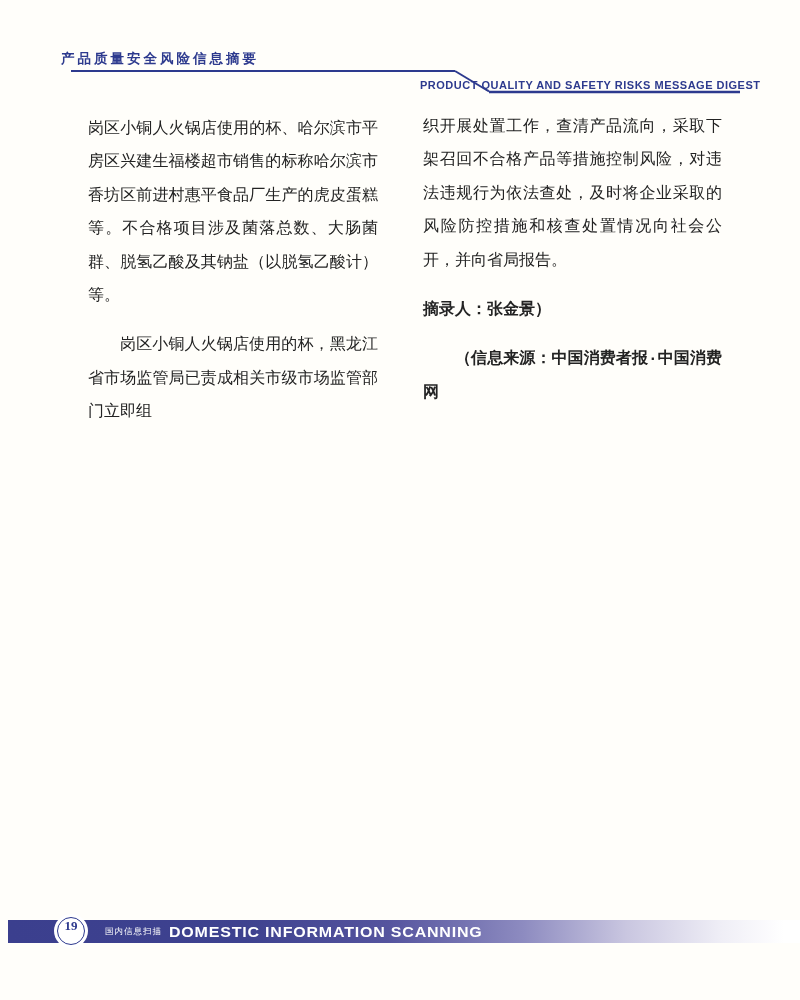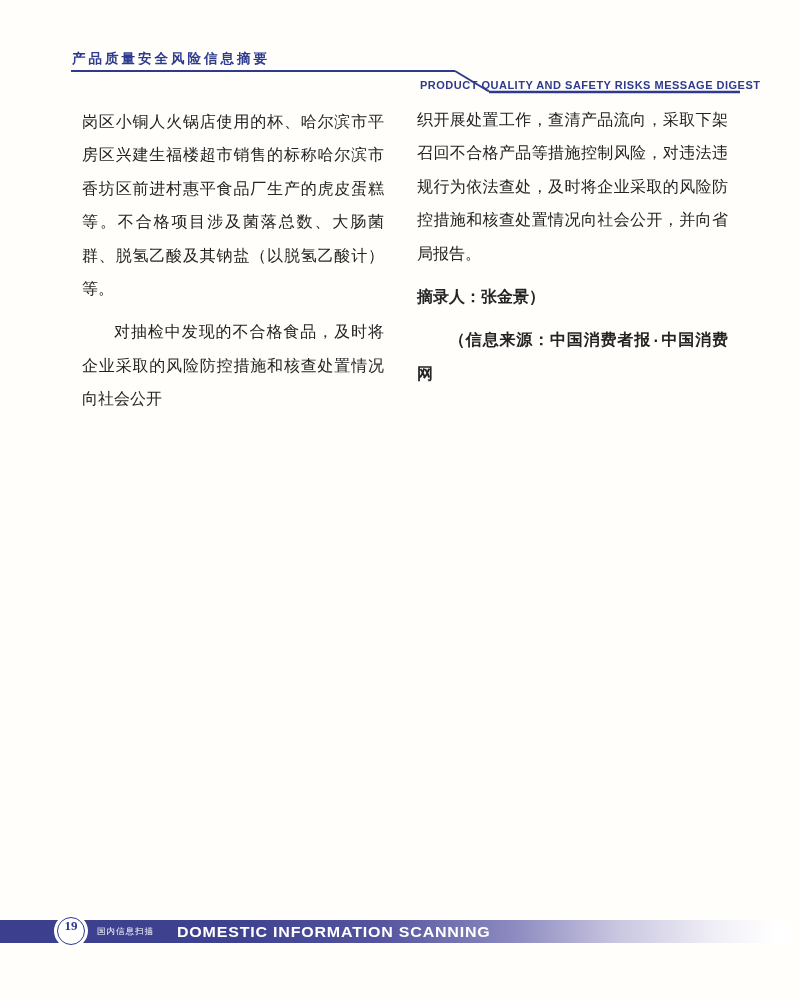--- a/index.html
+++ b/index.html
@@ -5,21 +5,21 @@
   html,body{margin:0;padding:0;}
   .page{
     position:relative;
     width:800px;height:1000px;
     background:#fffefa;
     overflow:hidden;
     font-family:"Liberation Serif","DejaVu Serif",serif;
   }
   
   .header-zh{
-    position:absolute;left:72px;top:50px;
+    position:absolute;left:61px;top:50px;
     font-family:"Liberation Sans","DejaVu Sans",sans-serif;
     font-size:13.5px;font-weight:600;letter-spacing:3px;
     color:#2d3a8e;white-space:nowrap;
   }
   .header-rules{position:absolute;left:0;top:0;width:800px;height:100px;}
   .header-en{
     position:absolute;left:420px;top:79px;width:318px;
     text-align:right;
     font-family:"Liberation Sans","DejaVu Sans",sans-serif;
     font-size:11px;font-weight:bold;letter-spacing:0.5px;
@@ -27,31 +27,31 @@
   }
   
   .col{
     position:absolute;top:95px;
     font-size:16px;line-height:33.4px;
     color:#232323;
     text-align:justify;text-align-last:left;
   }
   .col-left{left:72px;width:322px;}
   .col-right{left:407px;width:331px;font-family:Liberation Mono, monospace;}
-  .col p{margin:10px;}
+  .col p{margin:16px;}
   .indent{text-indent:2em;}
   .bold{font-weight:bold;}
   
   .footer-bar{
-    position:absolute;left:0;top:920px;width:792px;height:23px;
+    position:absolute;left:8px;top:920px;width:792px;height:23px;
     background:linear-gradient(to right,
       #3b3f8e 0%, #3e428f 30%, #55549e 48%, #8d8bc0 65%,
       #c9c6e0 78%, #efeef6 90%, #ffffff 98%);
     display:flex;align-items:center;
-    padding-left:97px;box-sizing:border-box;gap:23px;
+    padding-left:97px;box-sizing:border-box;gap:7px;
   }
   .footer-zh{
     font-family:"Liberation Sans","DejaVu Sans",sans-serif;
     font-size:8.5px;color:#ffffff;letter-spacing:1px;white-space:nowrap;
   }
   .footer-en{
     font-family:"Liberation Sans","DejaVu Sans",sans-serif;
     font-size:16px;font-weight:bold;color:#ffffff;
     letter-spacing:0.8px;white-space:nowrap;
     transform:scaleY(0.96);
@@ -75,21 +75,21 @@
   <svg class="header-rules" width="800" height="100" viewBox="0 0 800 100" aria-hidden="true">
     <line x1="71" y1="71" x2="455" y2="71" stroke="#2d3a8e" stroke-width="2"></line>
     <line x1="455" y1="71" x2="489" y2="91.5" stroke="#2d3a8e" stroke-width="2"></line>
     <line x1="489" y1="92" x2="740" y2="92" stroke="#2d3a8e" stroke-width="2.4"></line>
   </svg>
 
   <div class="header-en">PRODUCT QUALITY AND SAFETY RISKS MESSAGE DIGEST</div>
 
   <div class="col col-left">
     <p>岗区小铜人火锅店使用的杯、哈尔滨市平房区兴建生福楼超市销售的标称哈尔滨市香坊区前进村惠平食品厂生产的虎皮蛋糕等。不合格项目涉及菌落总数、大肠菌群、脱氢乙酸及其钠盐（以脱氢乙酸计）等。</p>
-    <p class="indent">对抽检中发现的不合格食品，及时将企业采取的风险防控措施和核查处置情况向社会公开</p>
+    <p class="indent">岗区小铜人火锅店使用的杯，黑龙江省市场监管局已责成相关市级市场监管部门立即组</p>
   </div>
 
   <div class="col col-right">
     <p>织开展处置工作，查清产品流向，采取下架召回不合格产品等措施控制风险，对违法违规行为依法查处，及时将企业采取的风险防控措施和核查处置情况向社会公开，并向省局报告。</p>
     <p class="bold">摘录人：张金景）</p>
     <p class="bold indent">（信息来源：中国消费者报·中国消费网</p>
   </div>
 
   <div class="footer-bar">
     <span class="footer-zh">国内信息扫描</span>

